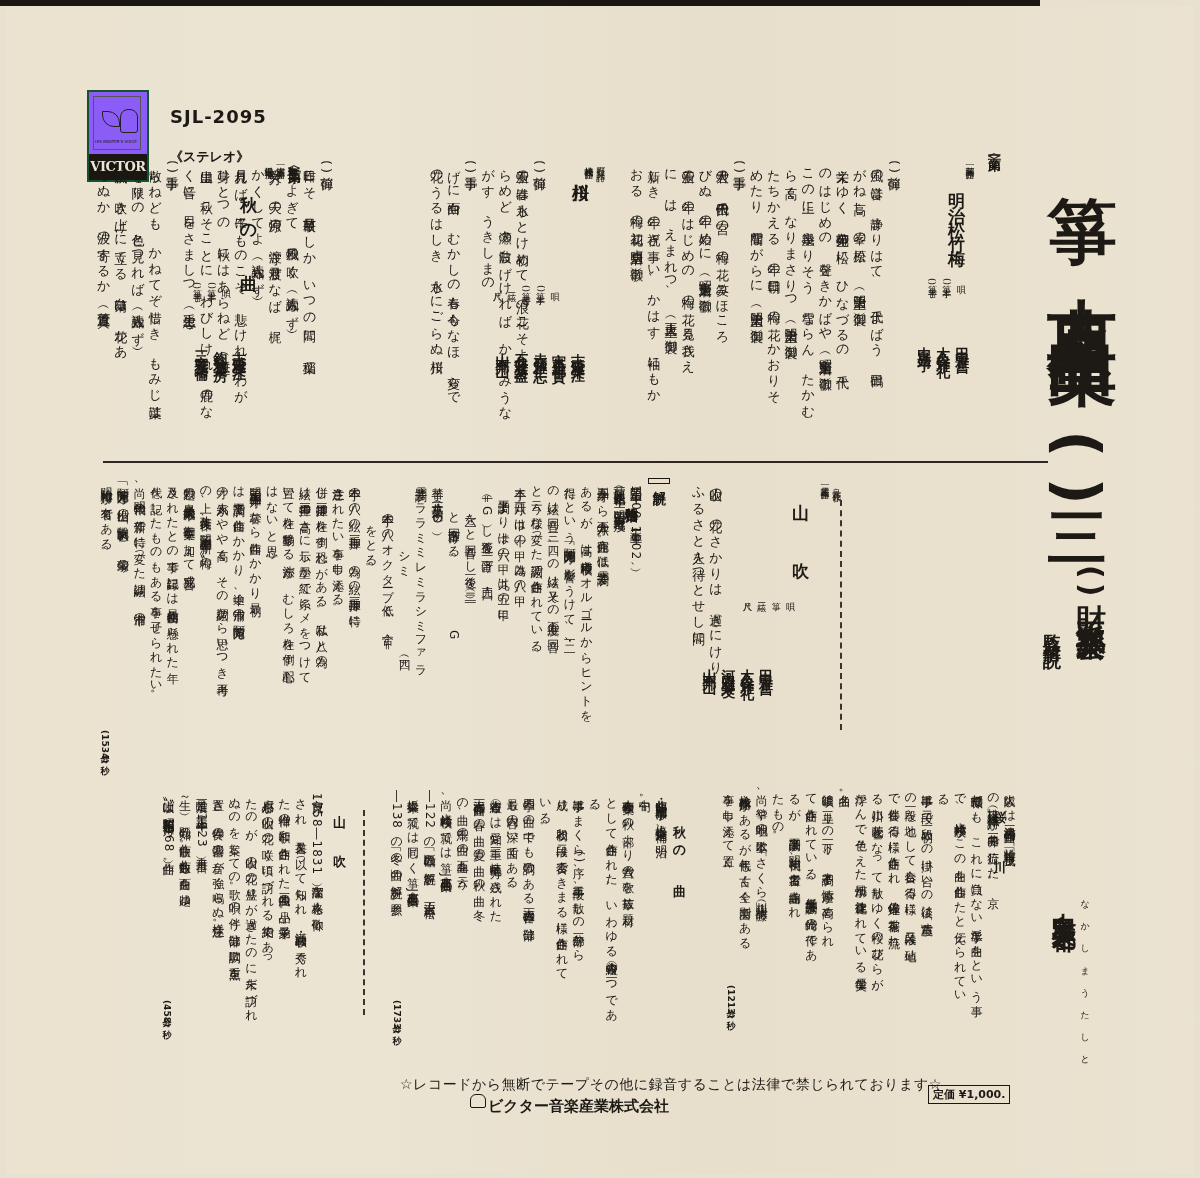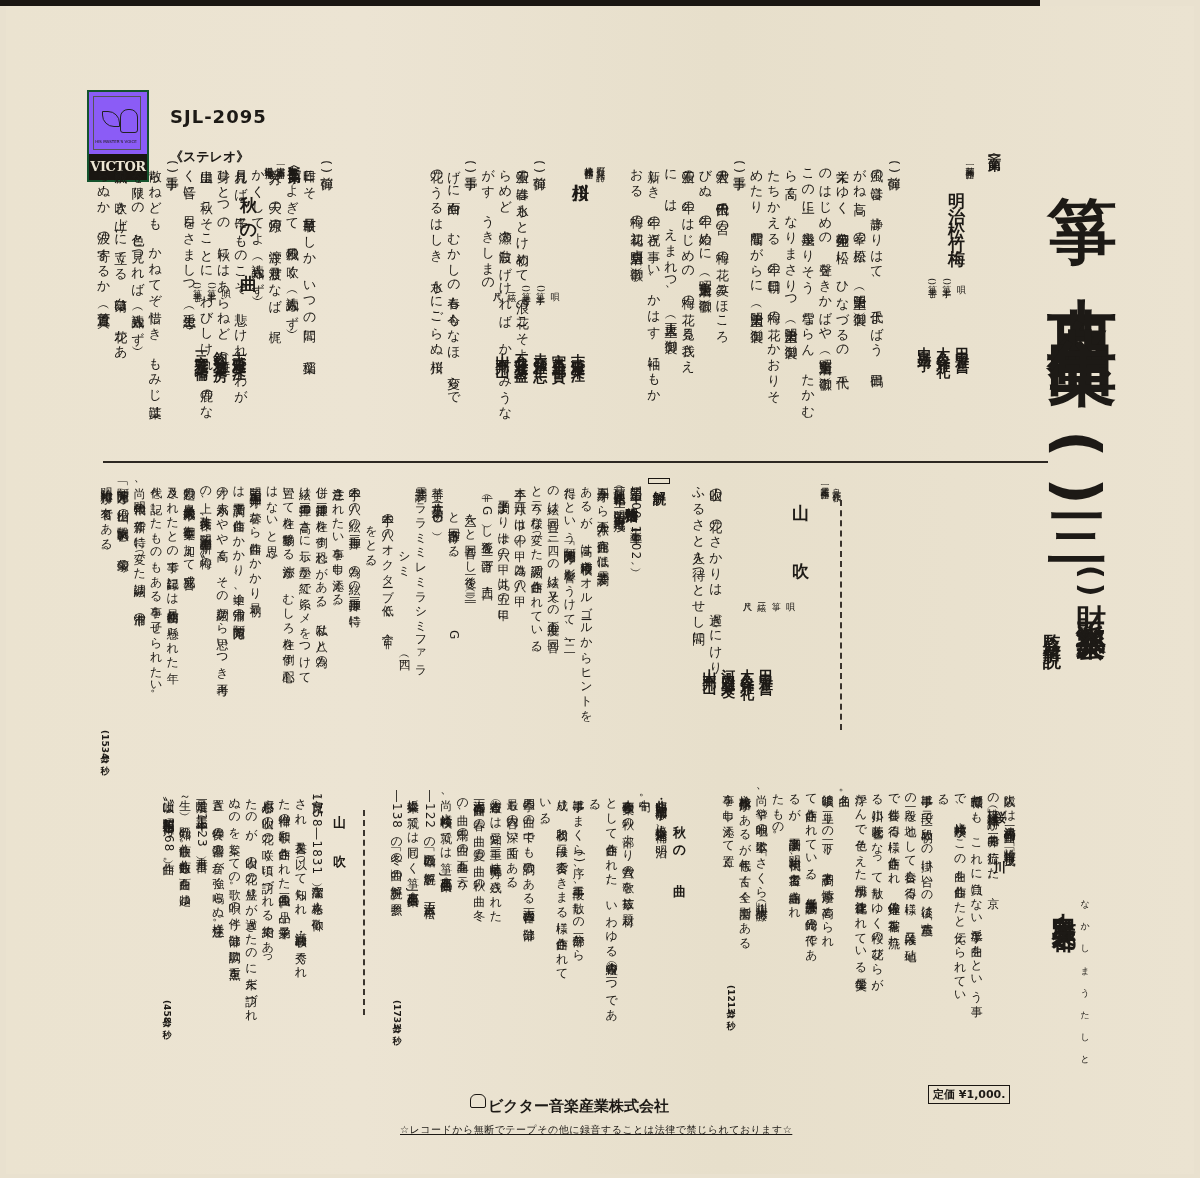--- a/index.html
+++ b/index.html
@@ -15,21 +15,21 @@
   .logo .img{position:absolute;left:4px;top:4px;width:46px;height:52px;border:1px solid #555;}
   .logo .dog{position:absolute;left:26px;top:12px;width:16px;height:22px;border-radius:8px 8px 3px 3px;border:1.5px solid #222;}
   .logo .horn{position:absolute;left:8px;top:14px;width:16px;height:14px;border:1.5px solid #222;border-radius:0 12px 0 12px;}
   .logo .mini{position:absolute;left:4px;top:47px;width:46px;font-size:4px;text-align:center;}
   .logo .band{position:absolute;left:0;bottom:0;width:58px;height:26px;background:#1a1612;color:#ede6d4;font-family:"DejaVu Serif",serif;font-weight:bold;font-size:13px;text-align:center;line-height:26px;letter-spacing:-0.5px;}
   .catno{position:absolute;left:170px;top:106px;font-size:18px;font-weight:bold;letter-spacing:1px;}
   .stereo{position:absolute;left:170px;top:148px;font-size:13px;font-weight:bold;}
   .hr{position:absolute;height:1.5px;background:#2d2822;}
   .dash{position:absolute;border-left:2px dashed #3a342d;}
   .boxlabel{position:absolute;border:1.5px solid #1a1612;padding:2px 1px;font-weight:bold;font-size:13px;writing-mode:vertical-rl;}
-  .notice{position:absolute;left:400px;top:1123px;font-size:10px;letter-spacing:0.5px;text-decoration:underline;}
+  .notice{position:absolute;left:400px;top:1076px;font-size:14px;letter-spacing:0.5px;}
   .price{position:absolute;left:928px;top:1085px;border:1.5px solid #1a1612;font-size:11px;font-weight:bold;padding:1px 4px;}
   .company{position:absolute;left:488px;top:1097px;font-size:15px;font-weight:bold;}
   .companylogo{position:absolute;left:470px;top:1094px;width:14px;height:12px;border-radius:6px 6px 2px 2px;border:1.5px solid #1a1612;}
   .performers{position:absolute;writing-mode:vertical-rl;font-weight:bold;font-size:14px;line-height:1.35;letter-spacing:4px;white-space:pre;}
   .roles{position:absolute;writing-mode:vertical-rl;font-size:9px;line-height:1.6;white-space:pre;}
 </style>
 </head>
 <body>
 
 <div class="topband"></div>

